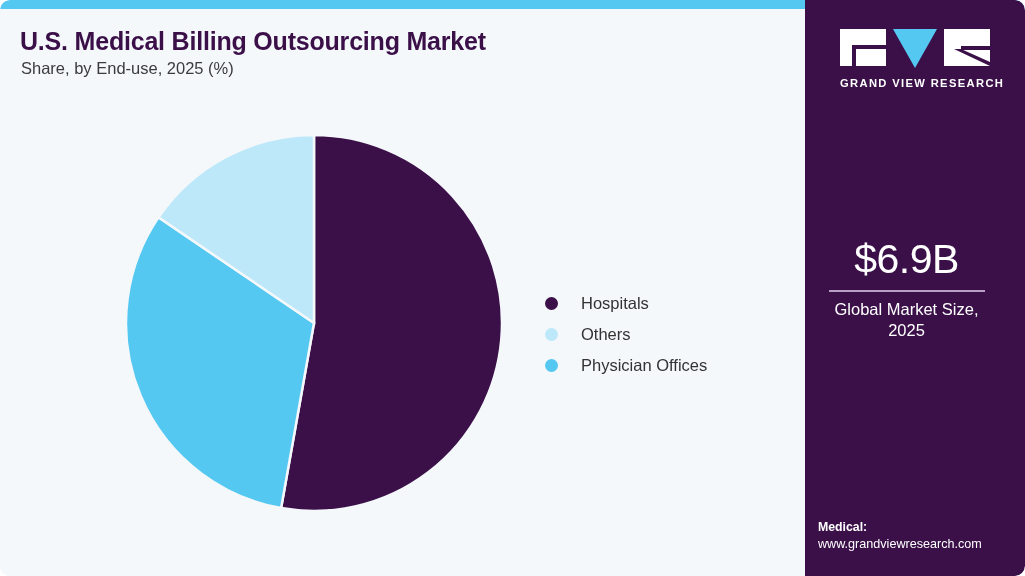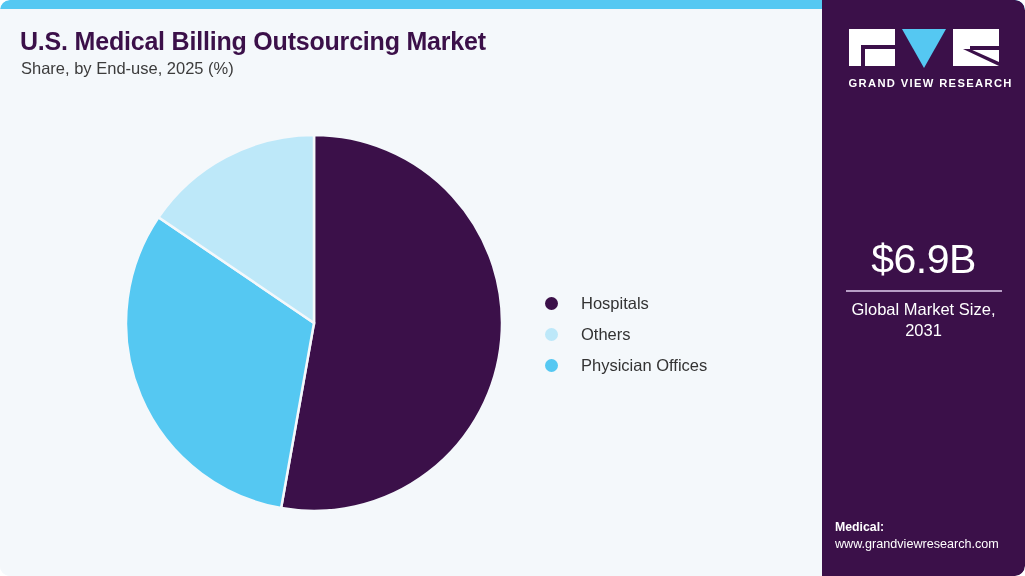--- a/index.html
+++ b/index.html
@@ -103,21 +103,21 @@
     color: #333333;
     white-space: nowrap;
     margin-left: 12px;
   }
 
   
   .side-panel {
     position: absolute;
     right: 0;
     top: 0;
-    width: 203px;
+    width: 220px;
     height: 576px;
     background: #3b1049;
     border-top-right-radius: 10px;
     border-bottom-right-radius: 10px;
   }
 
   
   .logo {
     position: absolute;
     left: 50%;
@@ -243,21 +243,21 @@
           <polygon points="114,22 150,39 150,35 121,22" fill="#3b1049"></polygon>
           <rect x="121" y="19" width="29" height="4" fill="#3b1049"></rect>
         </svg>
       </div>
       <div class="logo-wordmark">GRAND VIEW RESEARCH</div>
     </div>
 
     <div class="stat-block">
       <div class="stat-value">$6.9B</div>
       <div class="stat-divider"></div>
-      <div class="stat-caption">Global Market Size, 2031</div>
+      <div class="stat-caption">Global Market Size, 2025</div>
     </div>
 
     <div class="source-block">
       <div class="source-label">Medical:</div>
       <div class="source-url">www.grandviewresearch.com</div>
     </div>
 
   </div>
 
 </div>

